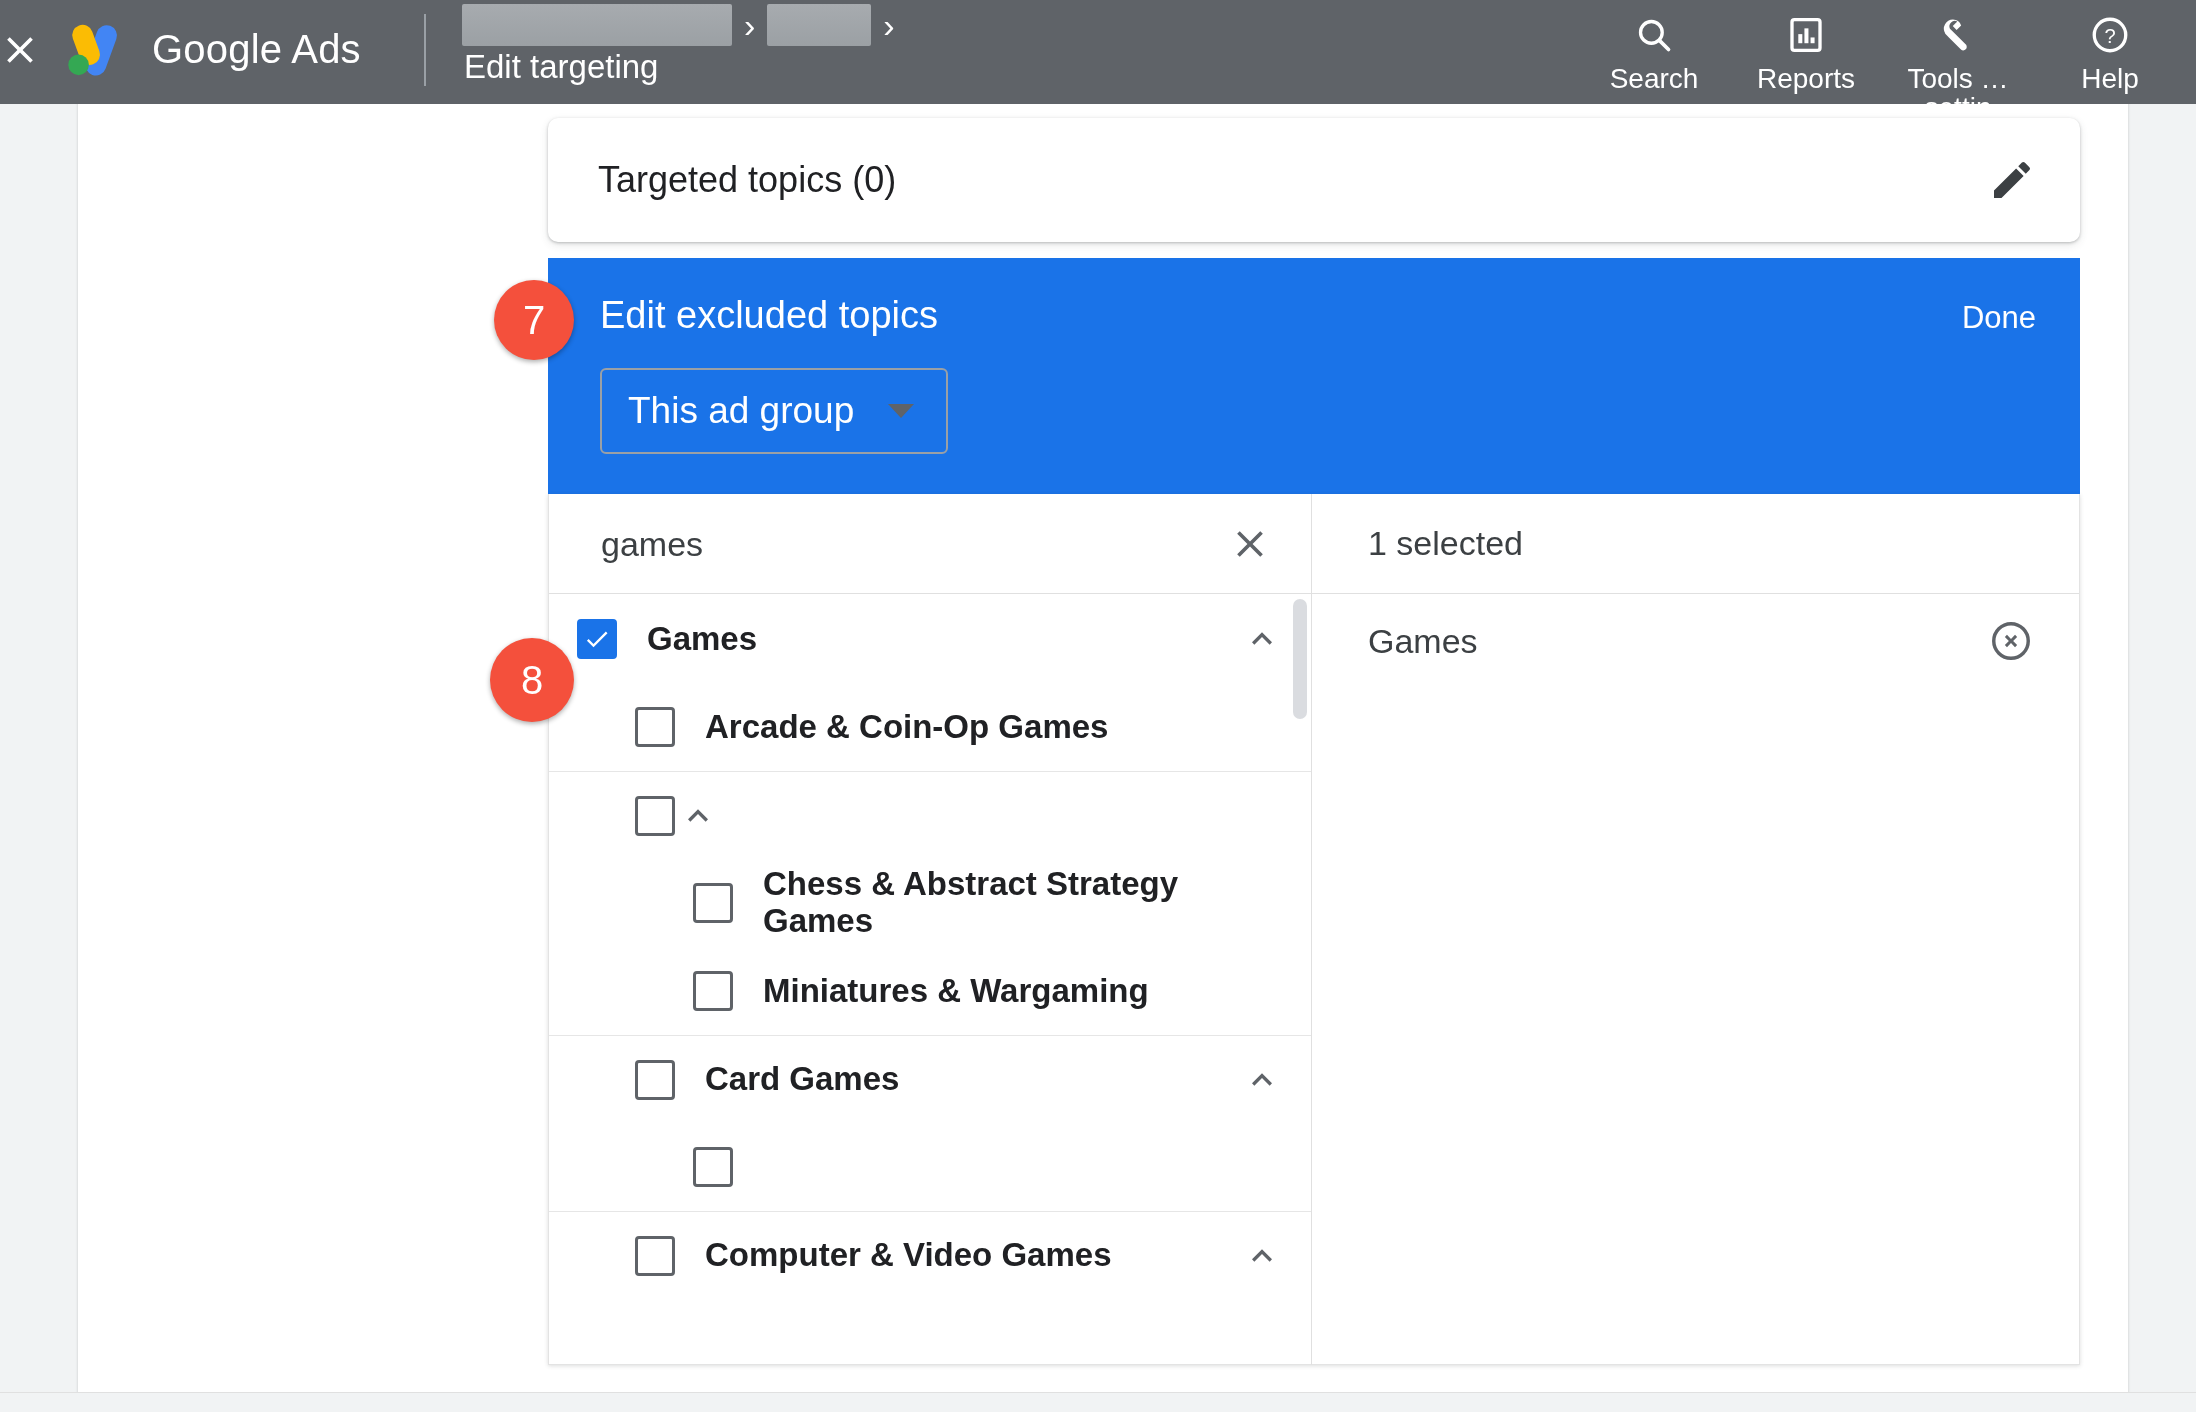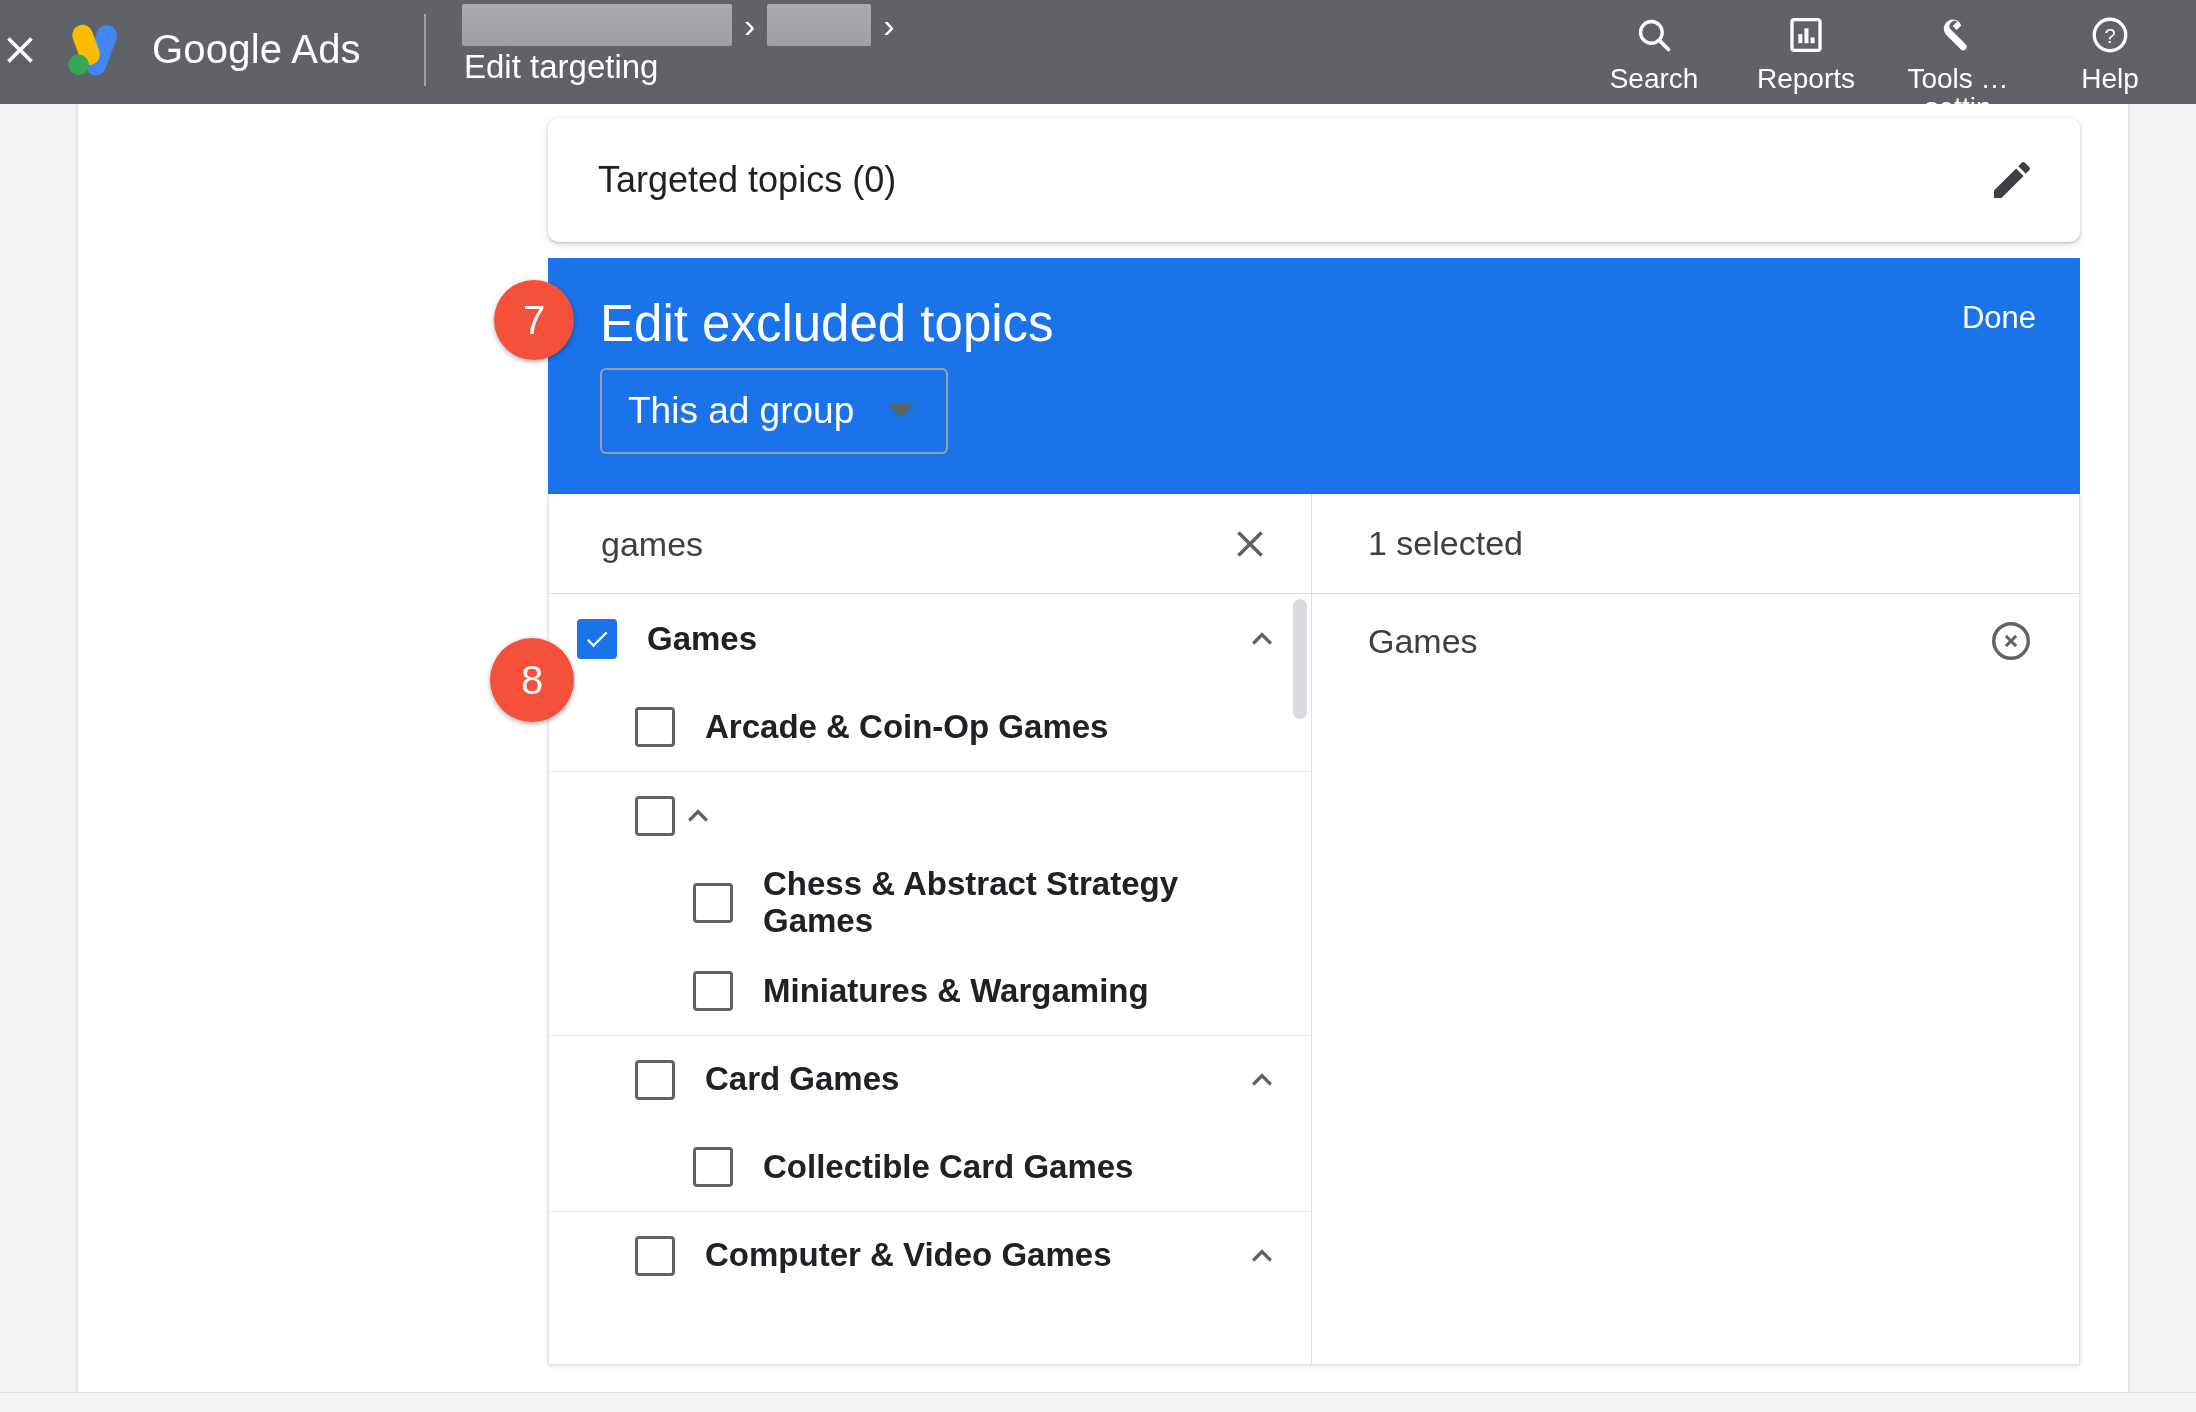--- a/index.html
+++ b/index.html
@@ -97,21 +97,21 @@
     width: 52px; height: 52px; display: flex; align-items: center; justify-content: center;
   }
 
   
   .banner {
     position: absolute; left: 548px; top: 258px; width: 1532px; height: 236px;
     background: #1a73e8;
   }
   .banner-title {
     position: absolute; left: 52px; top: 36px;
-    color: #ffffff; font-size: 51px; font-weight: 400; white-space: nowrap;
+    color: #ffffff; font-size: 38px; font-weight: 400; white-space: nowrap;
   }
   .banner-done {
     position: absolute; right: 44px; top: 42px;
     color: #ffffff; font-size: 31px; white-space: nowrap;
   }
   .scope-btn {
     position: absolute; left: 52px; top: 110px;
     height: 86px; min-width: 348px;
     border: 2px solid #9aa0a6; border-radius: 6px;
     display: flex; align-items: center; gap: 34px;
@@ -381,21 +381,20 @@
         <span class="tlabel">Card Games</span>
         <span class="chev">
           <svg width="40" height="40" viewBox="0 0 24 24" aria-hidden="true">
             <path d="M7.4 15.4 12 10.8l4.6 4.6 1.4-1.4L12 8 6 14z" fill="#5f6368"></path>
           </svg>
         </span>
       </div>
 
       <div class="trow lvl2">
         <span class="cb"></span>
-        <span class="tlabel">Collectible Card Games</span>
       </div>
 
       <div class="trow lvl1 sep clip-last">
         <span class="cb"></span>
         <span class="tlabel">Computer &amp; Video Games</span>
         <span class="chev">
           <svg width="40" height="40" viewBox="0 0 24 24" aria-hidden="true">
             <path d="M7.4 15.4 12 10.8l4.6 4.6 1.4-1.4L12 8 6 14z" fill="#5f6368"></path>
           </svg>
         </span>

